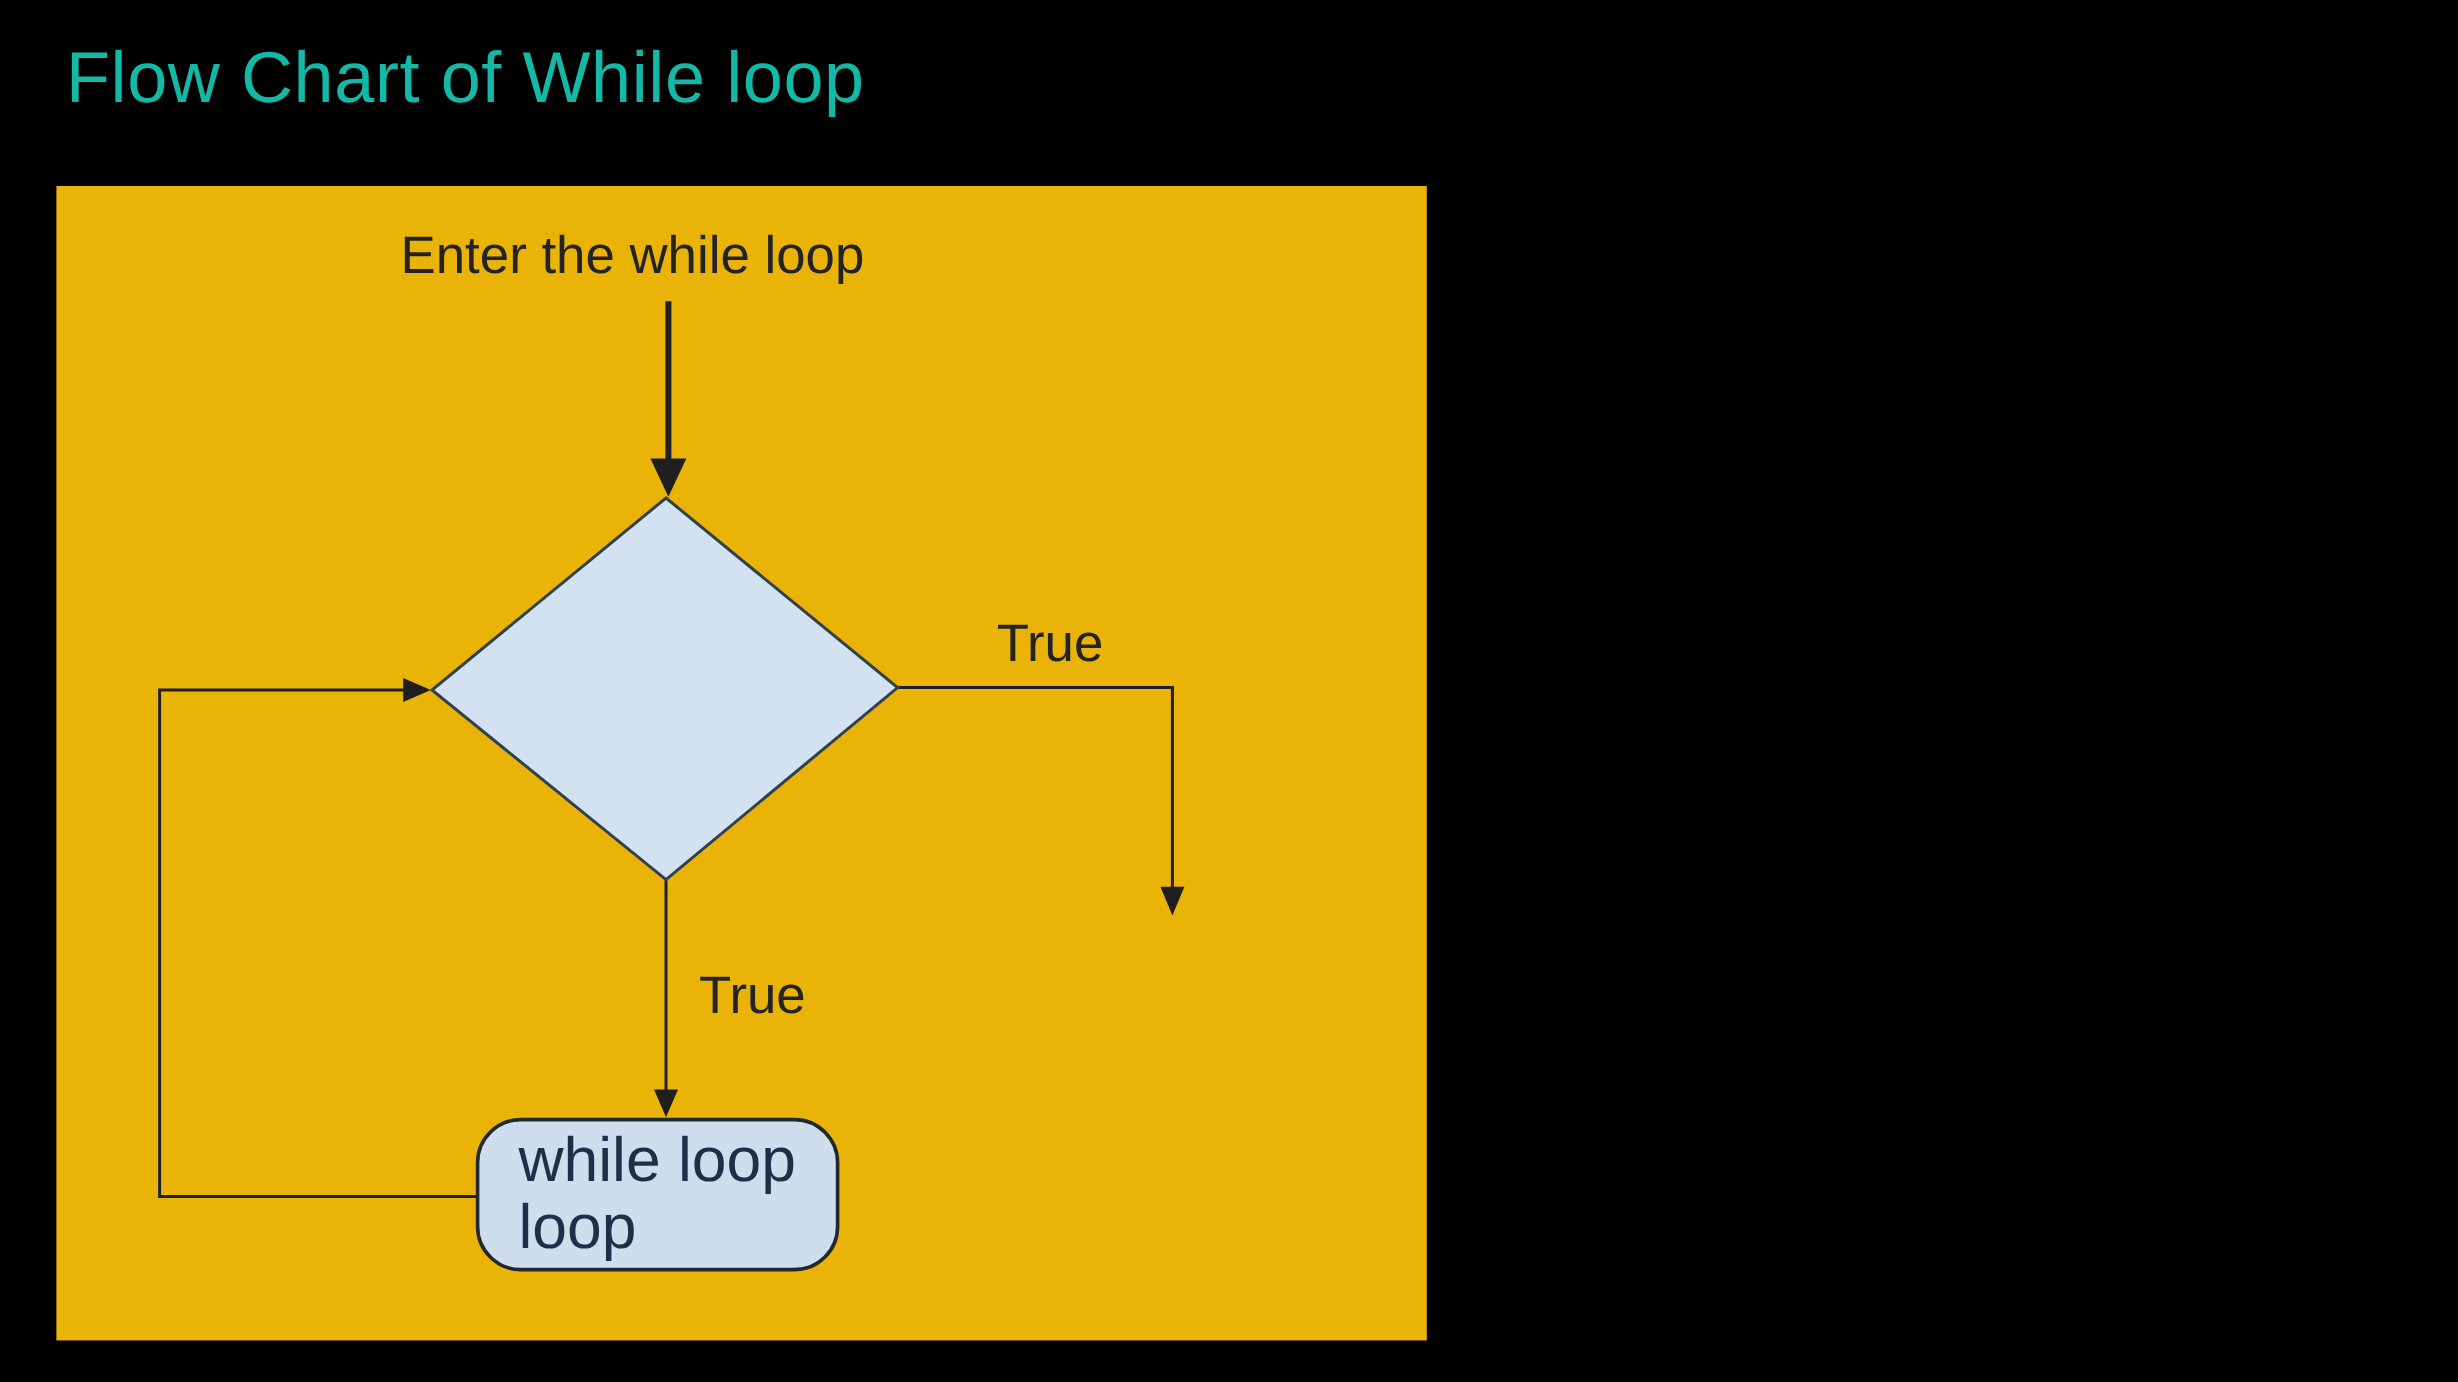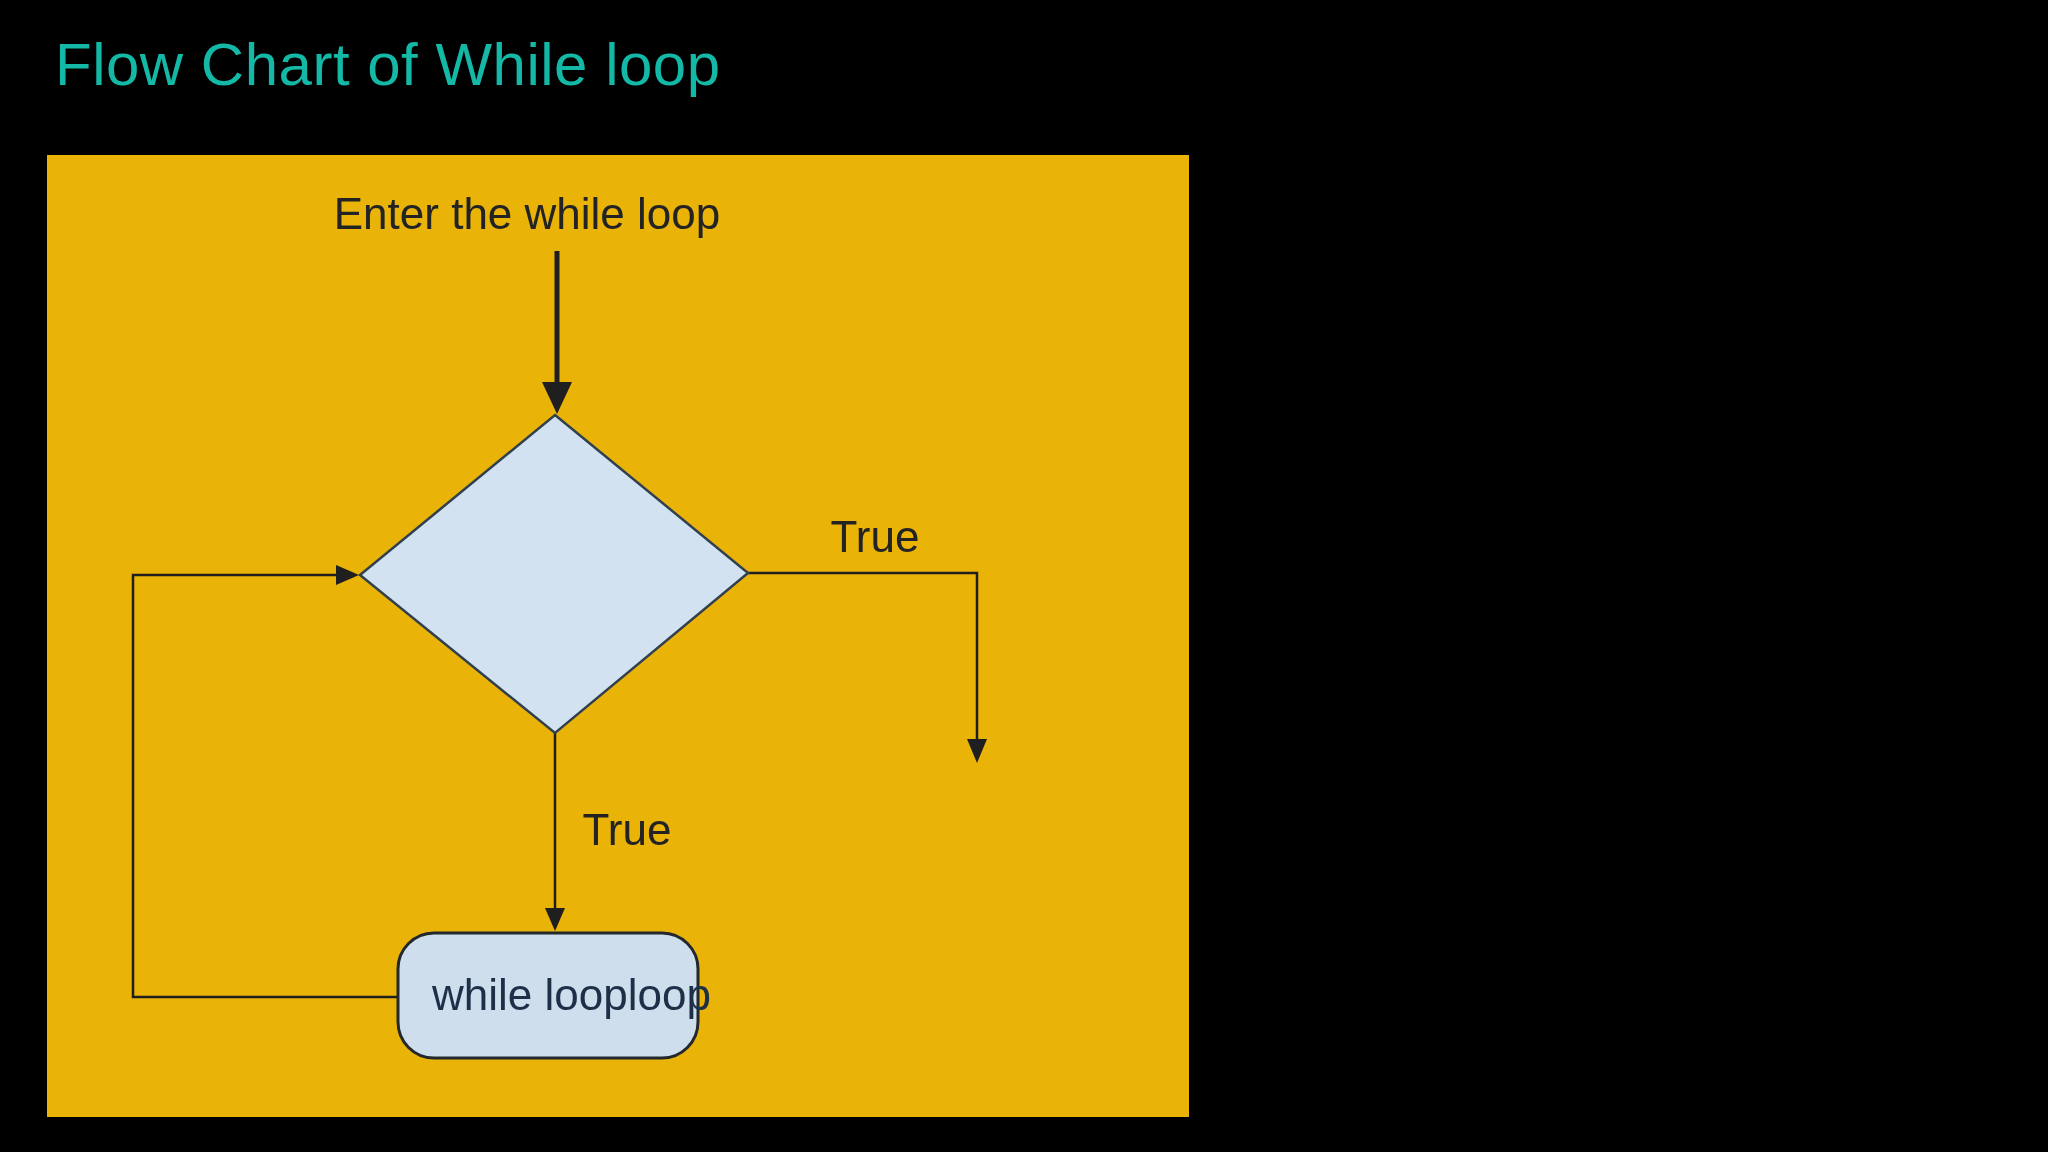--- a/index.html
+++ b/index.html
@@ -33,24 +33,24 @@
     color: #232323;
     white-space: nowrap;
     line-height: 1.05;
   }
   .fc-label.shape-text { color: #1e3048; }
   .body-text {
     position: absolute;
     left: 385px; top: 778px;
     height: 125px;
     display: flex;
-    flex-direction: row;
+    flex-direction: column;
     justify-content: center;
-    align-items: center;
-    font-size: 44px;
+    align-items: flex-start;
+    font-size: 52px;
     line-height: 1.06;
     color: #1e3048;
     white-space: nowrap;
   }
 </style>
 </head>
 <body>
 
 <div class="slide">
 

